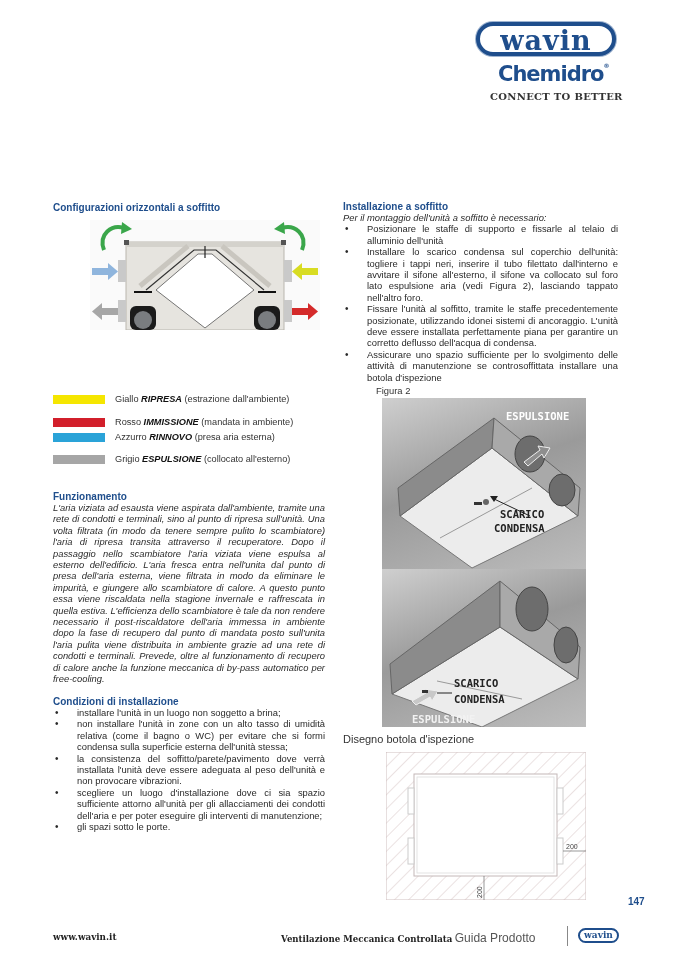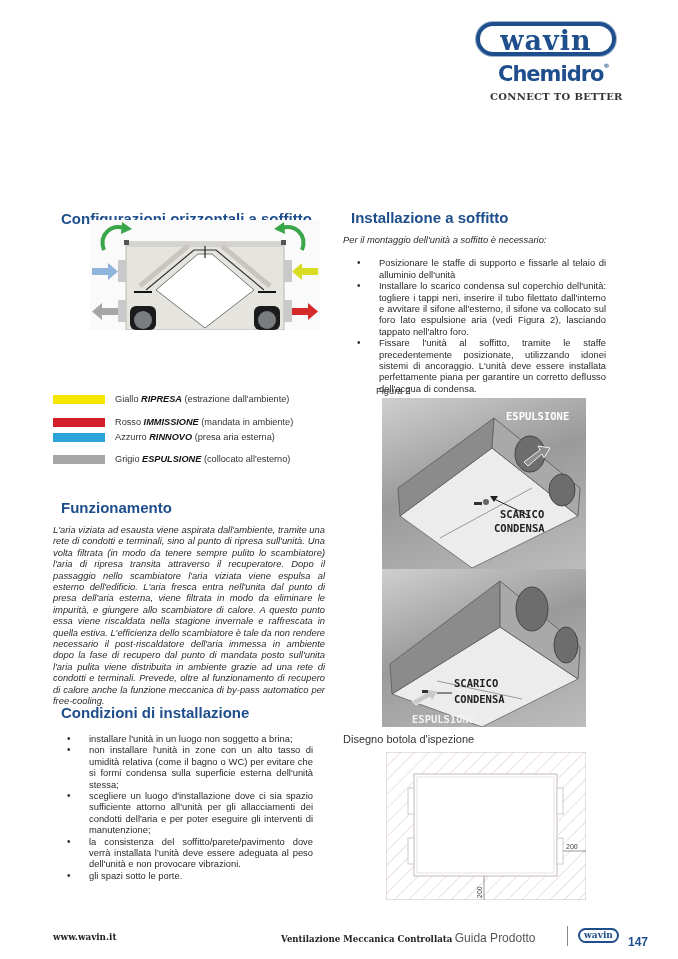--- a/index.html
+++ b/index.html
@@ -13,23 +13,23 @@
     box-shadow: inset 0 0 0 2px #ffffff, 0 0 0 1px #9fb4d0; }
   .wavin-text { position: absolute; left: 0; right: 0; top: -1px; text-align: center;
     font-family: "DejaVu Serif", serif; font-weight: bold; font-size: 27px; color: #1f4e8c;
     letter-spacing: 1px; }
   .chemidro { position: absolute; left: 28px; top: 44px; font-family: "DejaVu Sans", sans-serif;
     font-weight: bold; font-size: 21px; color: #1f4e8c; letter-spacing: -1px; }
   .chemidro sup { font-size: 6px; vertical-align: top; }
   .tagline { position: absolute; left: 20px; top: 73px; font-family: "DejaVu Serif", serif;
     font-size: 10px; font-weight: bold; color: #333; letter-spacing: 0.3px; }
 
-  h3 { margin: 8px; font-size: 15px; font-weight: bold; color: #1f4e8c; }
+  h3 { margin: 0; font-size: 10px; font-weight: bold; color: #1f4e8c; }
   .para { font-size: 9.4px; line-height: 11.4px; text-align: justify; color: #2a2a2a; margin: 0; font-style: italic; }
-  ul.bul { list-style: none; margin: 12px; padding: 0; }
+  ul.bul { list-style: none; margin: 0; padding: 0; }
   ul.bul li { position: relative; padding-left: 24px; font-size: 9.4px; line-height: 11.4px;
     text-align: justify; color: #2a2a2a; }
   ul.bul li::before { content: "\2022"; position: absolute; left: 2px; top: 0; font-size: 10px; }
 
   
   #config-title { left: 53px; top: 202px; }
   #scheme { left: 90px; top: 220px; width: 230px; height: 110px; }
   #legend { left: 53px; top: 394px; width: 280px; }
   .leg-row { position: absolute; left: 0; height: 12px; }
   .leg-swatch { position: absolute; left: 0; top: 1px; width: 52px; height: 9px; }
@@ -51,21 +51,21 @@
   #drawing { left: 386px; top: 752px; width: 200px; height: 148px; }
 
   
   #footer-url { left: 53px; top: 932px; font-family: "DejaVu Serif", serif; font-weight: bold; font-size: 8.8px; color: #222; }
   #footer-title { left: 281px; top: 931px; font-size: 9px; color: #222; white-space: nowrap; }
   #footer-title b { font-family: "DejaVu Serif", serif; font-size: 8.6px; }
   #footer-title span.light { color: #555; font-size: 12px; }
   #footer-sep { left: 567px; top: 926px; width: 1px; height: 20px; background: #888; }
   #footer-logo { left: 578px; top: 928px; width: 41px; height: 15px; border: 2px solid #1f4e8c; border-radius: 9px; box-sizing: border-box; text-align: center; }
   #footer-logo span { font-family: "DejaVu Serif", serif; font-weight: bold; font-size: 9px; color: #1f4e8c; line-height: 11px; display: block; }
-  #footer-page { left: 628px; top: 935px; font-size: 12px; font-weight: bold; color: #1f4e8c; text-align: center; }
+  #footer-page { left: 628px; top: 896px; font-size: 10px; font-weight: bold; color: #1f4e8c; text-align: center; }
 </style>
 </head>
 <body>
 
 <div id="logo" class="abs">
   <div class="wavin-pill">
     <div class="wavin-text">wavin</div>
   </div>
   <div class="chemidro"><span>Chemidro</span><sup>®</sup></div>
   <div class="tagline">CONNECT TO BETTER</div>
@@ -144,33 +144,34 @@
 <div id="funz" class="abs">
   <h3>Funzionamento</h3>
   <p class="para">L'aria viziata ad esausta viene aspirata dall'ambiente, tramite una rete di condotti e terminali, sino al punto di ripresa sull'unità. Una volta filtrata (in modo da tenere sempre pulito lo scambiatore) l'aria di ripresa transita attraverso il recuperatore. Dopo il passaggio nello scambiatore l'aria viziata viene espulsa al esterno dell'edificio. L'aria fresca entra nell'unita dal punto di presa dell'aria esterna, viene filtrata in modo da eliminare le impurità, e giungere allo scambiatore di calore. A questo punto essa viene riscaldata nella stagione invernale e raffrescata in quella estiva. L'efficienza dello scambiatore è tale da non rendere necessario il post-riscaldatore dell'aria immessa in ambiente dopo la fase di recupero dal punto di mandata posto sull'unita l'aria pulita viene distribuita in ambiente grazie ad una rete di condotti e terminali. Prevede, oltre al funzionamento di recupero di calore anche la funzione meccanica di by-pass automatico per free-cooling.</p>
 </div>
 
 <div id="cond" class="abs">
   <h3>Condizioni di installazione</h3>
   <ul class="bul">
     <li>installare l'unità in un luogo non soggetto a brina;</li>
     <li>non installare l'unità in zone con un alto tasso di umidità relativa (come il bagno o WC) per evitare che si formi condensa sulla superficie esterna dell'unità stessa;</li>
+    <li>la consistenza del soffitto/parete/pavimento dove verrà installata l'unità deve essere adeguata al peso dell'unità e non provocare vibrazioni.</li>
     <li>scegliere un luogo d'installazione dove ci sia spazio sufficiente attorno all'unità per gli allacciamenti dei condotti dell'aria e per poter eseguire gli interventi di manutenzione;</li>
-    <li>la consistenza del soffitto/parete/pavimento dove verrà installata l'unità deve essere adeguata al peso dell'unità e non provocare vibrazioni.</li>
     <li>gli spazi sotto le porte.</li>
   </ul>
 </div>
 
 <div id="inst" class="abs">
   <h3>Installazione a soffitto</h3>
   <p class="para">Per il montaggio dell'unità a soffitto è necessario:</p>
   <ul class="bul">
     <li>Posizionare le staffe di supporto e fissarle al telaio di alluminio dell'unità</li>
     <li>Installare lo scarico condensa sul coperchio dell'unità: togliere i tappi neri, inserire il tubo filettato dall'interno e avvitare il sifone all'esterno, il sifone va collocato sul foro lato espulsione aria (vedi Figura 2), lasciando tappato nell'altro foro.</li>
     <li>Fissare l'unità al soffitto, tramite le staffe precedentemente posizionate, utilizzando idonei sistemi di ancoraggio. L'unità deve essere installata perfettamente piana per garantire un corretto deflusso dell'acqua di condensa.</li>
+    <li>Assicurare uno spazio sufficiente per lo svolgimento delle attività di manutenzione se controsoffittata installare una botola d'ispezione</li>
   </ul>
 </div>
 
 <div id="fig2-label" class="abs">Figura 2</div>
 
 <div id="photo1" class="photo">
   <svg width="204" height="175" viewBox="0 0 204 175">
     <polygon points="18,118 110,50 196,118 90,170" fill="#ececec" stroke="#777" stroke-width="1"></polygon>
     <polygon points="18,118 110,50 112,20 16,90" fill="#8b8b8b" stroke="#666" stroke-width="1"></polygon>
     <polygon points="110,50 196,118 198,90 112,20" fill="#a9a9a9" stroke="#666" stroke-width="1"></polygon>

